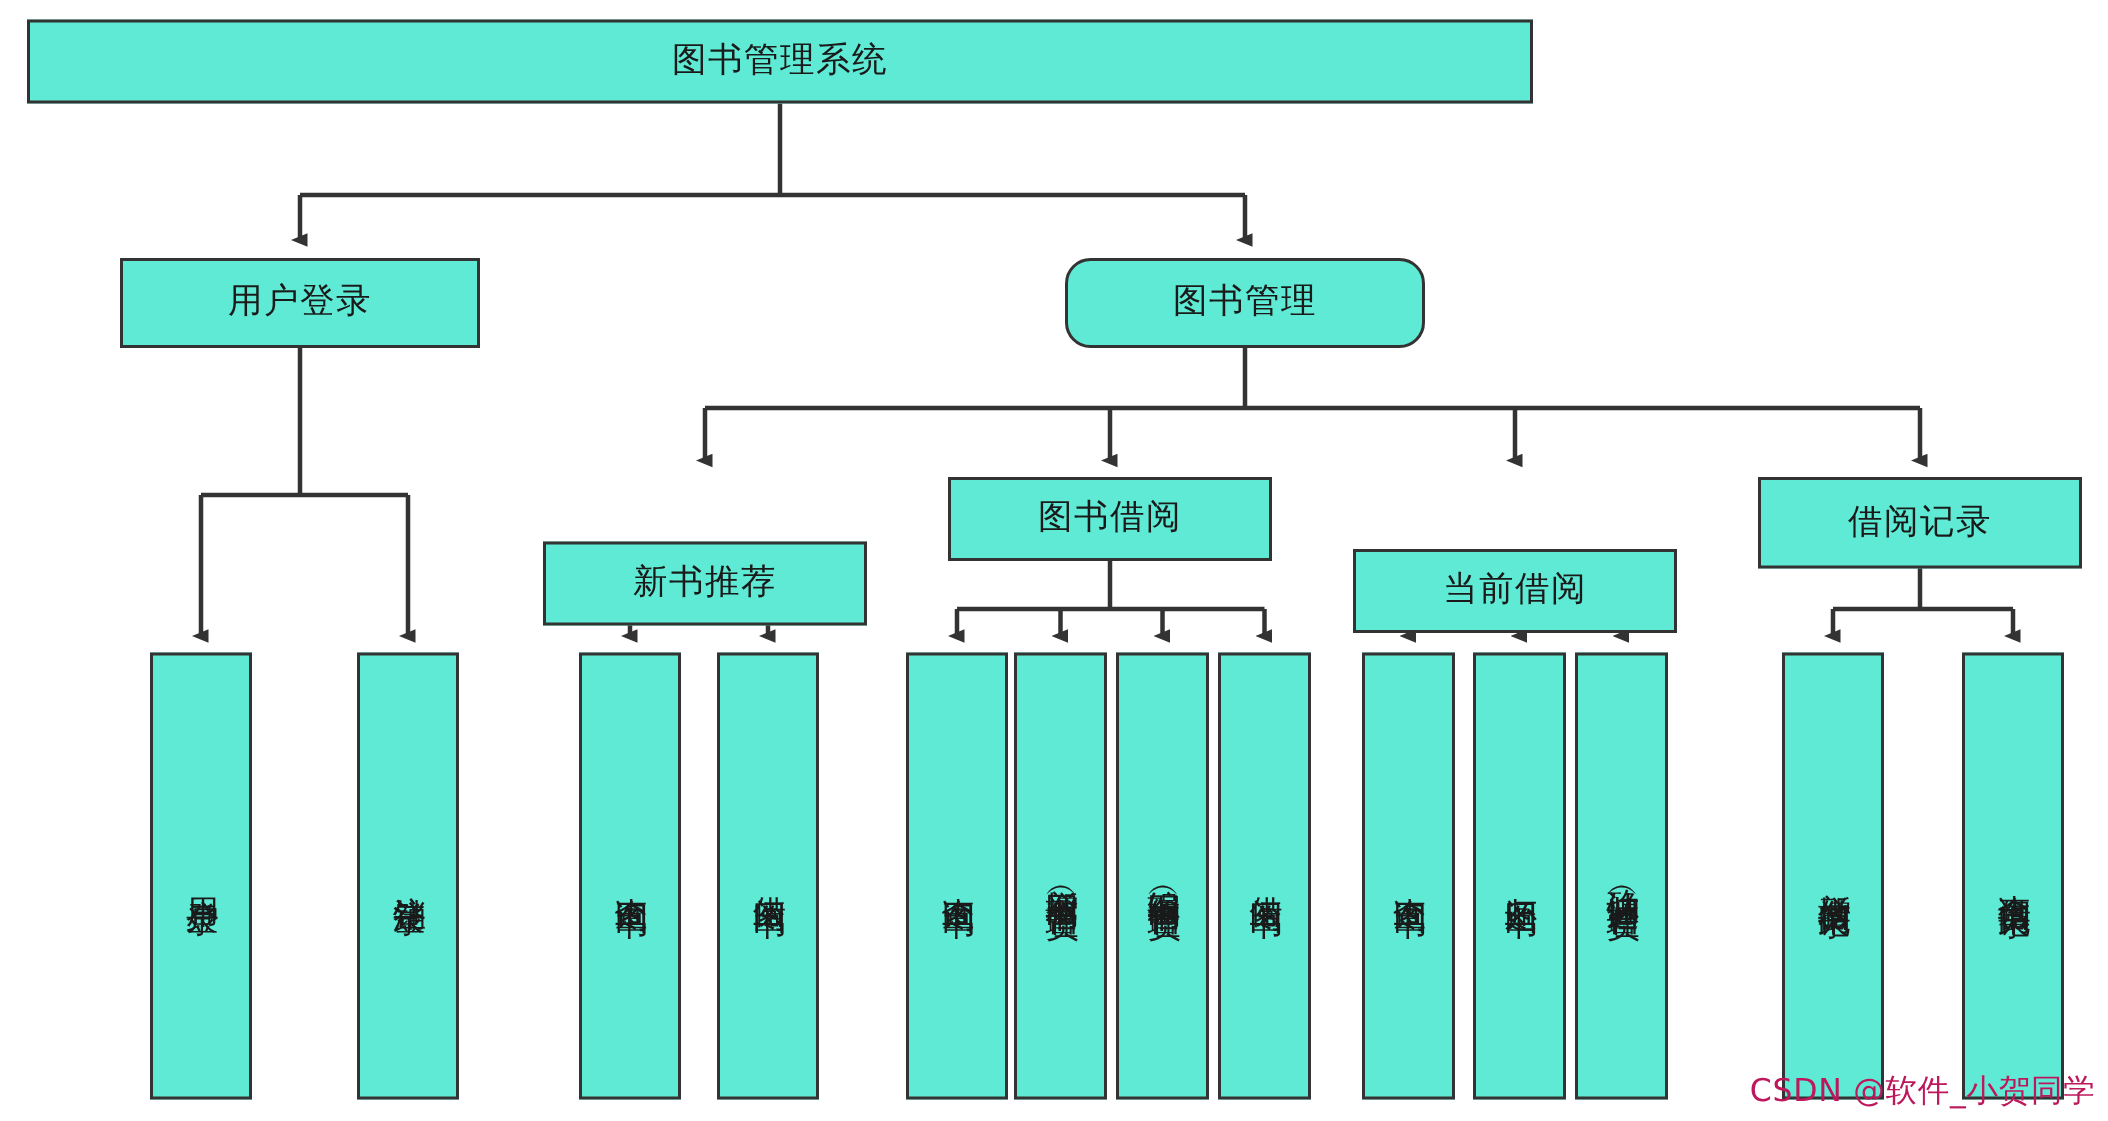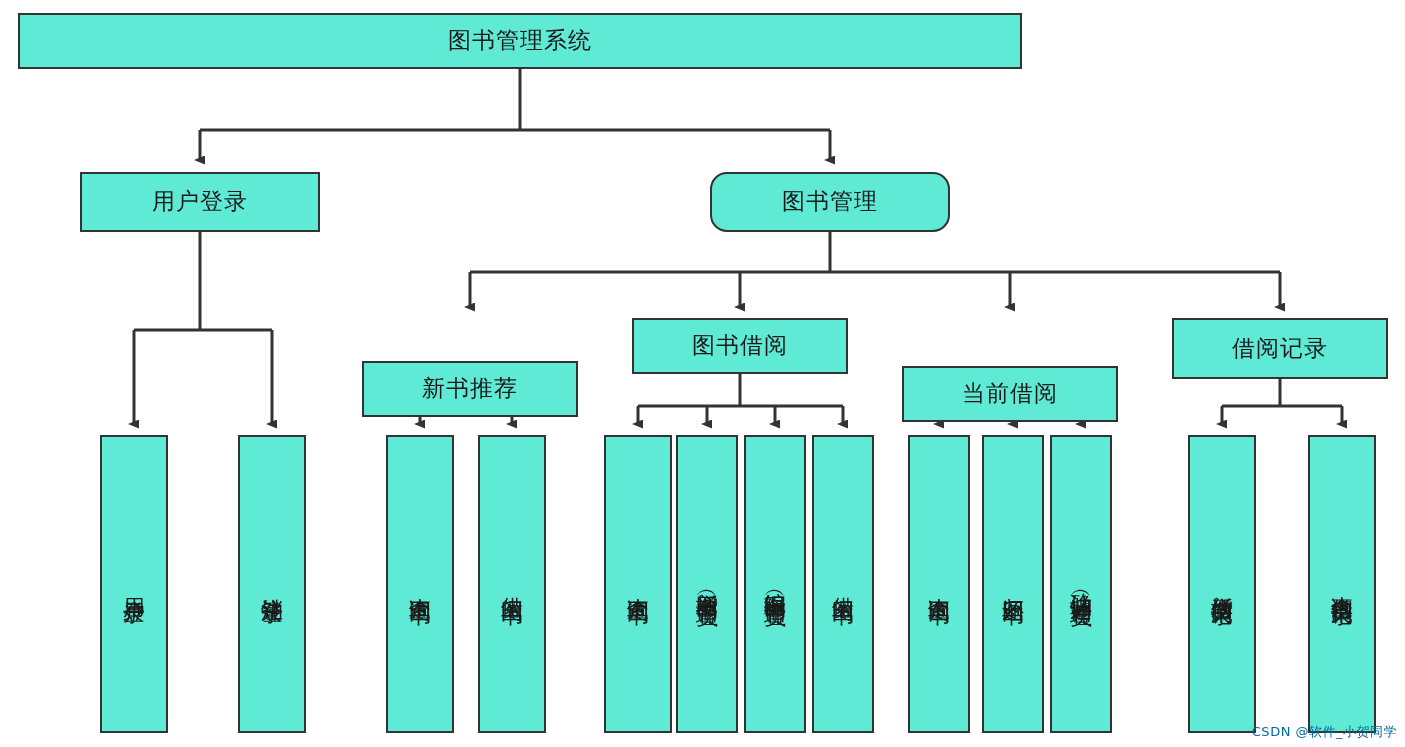--- a/index.html
+++ b/index.html
@@ -52,22 +52,22 @@
     display: block;
   }
   .htext {
     white-space: nowrap;
     display: block;
   }
   #watermark {
     position: absolute;
     right: 8px;
     bottom: 6px;
-    font-size: 13px;
-    color: #0369a1;
+    font-size: 21px;
+    color: #be185d;
     white-space: nowrap;
     letter-spacing: 0.5px;
     pointer-events: none;
   }
 </style>
 </head>
 <body>
 
 <div id="canvas">
 

